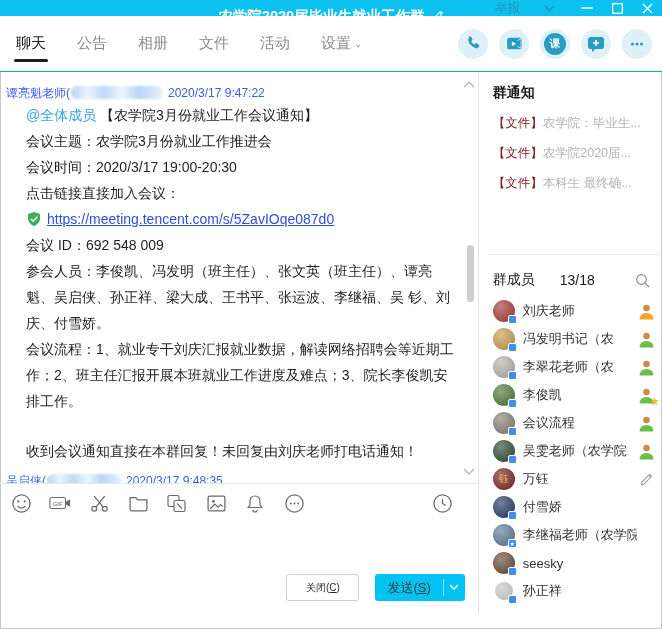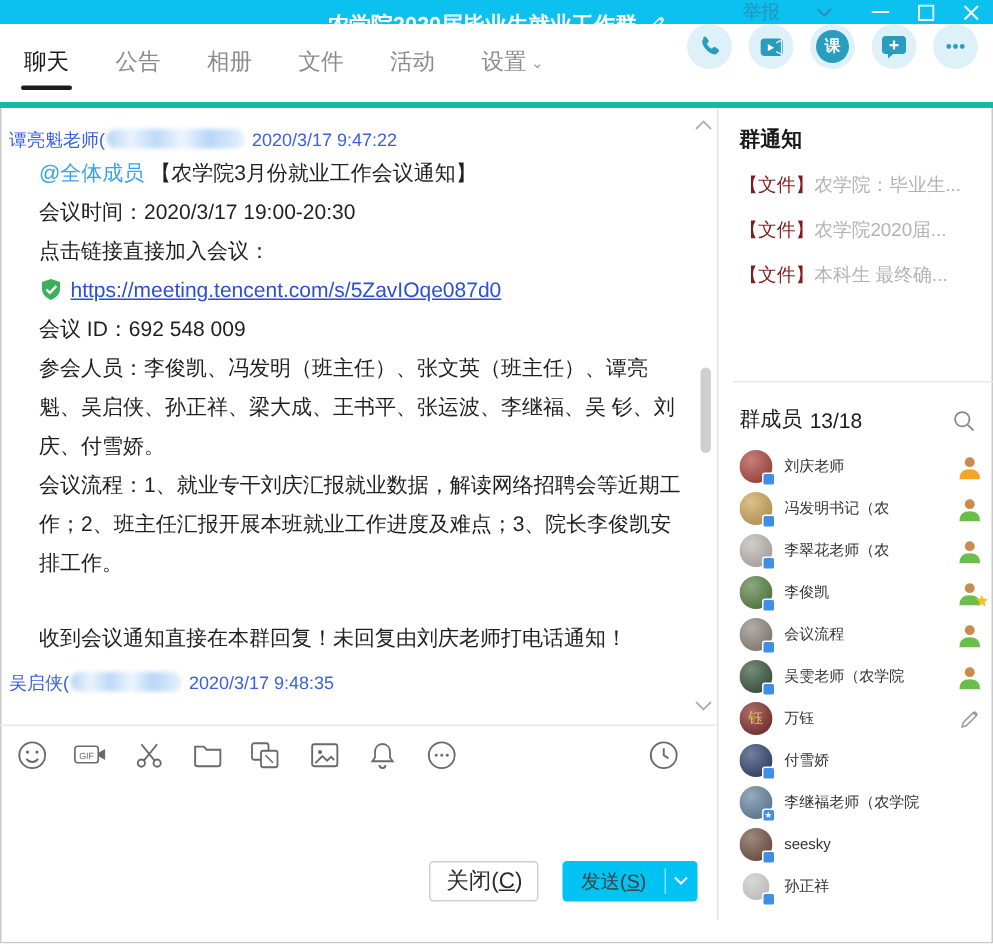--- a/index.html
+++ b/index.html
@@ -9,21 +9,21 @@
   .titlebar{position:relative;height:16px;background:#0cc0ef;display:flex;align-items:center;}
   .title-center{position:absolute;left:0;right:0;top:0;height:32px;display:flex;align-items:center;justify-content:center;gap:6px;color:#fff;font-size:14.5px;font-weight:bold;pointer-events:none;}
   .title-center svg{opacity:.95}
   .tb-right{margin-left:auto;display:flex;align-items:center;height:32px;}
   .tb-report{color:#2594b4;font-size:12.5px;margin-right:14px;cursor:pointer;}
   .tb-btn{width:30px;height:32px;display:flex;align-items:center;justify-content:center;color:#fff;cursor:pointer;}
   .tb-btn svg{display:block}
   .tb-chevron{color:#2594b4;margin-right:8px;}
 
   
-  .tabbar{height:56px;display:flex;align-items:flex-start;padding-left:14px;border-bottom:4px solid #14b8a6;box-sizing:border-box;background:#fff;}
+  .tabbar{height:56px;display:flex;align-items:center;padding-left:14px;border-bottom:1px solid #14b8a6;box-sizing:border-box;background:#fff;}
   .tab{position:relative;font-size:15px;color:#8b8b8b;margin-right:27px;padding:16px 2px;cursor:pointer;white-space:nowrap;}
   .tab.active{color:#1a1a1a;}
   .tab.active::after{content:"";position:absolute;left:0;right:0;bottom:7px;height:3px;background:#1c1c1c;border-radius:1.5px;}
   .tab .chev{display:inline-block;margin-left:3px;color:#9a9a9a;font-size:10px;transform:translateY(-1px);}
   .top-actions{margin-left:auto;display:flex;align-items:center;gap:11px;margin-right:10px;}
   .circle-ico{width:30px;height:30px;border-radius:50%;background:#def1f8;display:flex;align-items:center;justify-content:center;cursor:pointer;}
   .course-badge{width:22px;height:22px;border-radius:50%;background:#2a9cc0;color:#fff;font-size:10.5px;display:flex;align-items:center;justify-content:center;font-weight:bold;}
 
   
   .main{display:flex;height:541px;}
@@ -49,46 +49,46 @@
   .scroll-chev.bottom{bottom:3px;}
   .scroll-thumb{position:absolute;right:4px;top:173px;width:7px;height:57px;border-radius:4px;background:#cfcfcf;cursor:pointer;}
 
   
   .composer-toolbar{height:38px;display:flex;align-items:center;gap:17px;padding-left:10px;}
   .ctb-ico{width:22px;height:22px;display:flex;align-items:center;justify-content:center;cursor:pointer;color:#6a6a6a;}
   .ctb-spacer{flex:1;}
   .ctb-right{margin-right:24px;}
   .composer-input{flex:1;cursor:text;}
   .composer-buttons{display:flex;justify-content:flex-end;align-items:center;gap:16px;padding:0 13px 12px 0;}
-  .btn-close{width:73px;height:27px;background:#fff;border:1px solid #cfcfcf;border-radius:3px;font-size:15px;color:#2b2b2b;cursor:pointer;font-family:inherit;}
+  .btn-close{width:73px;height:27px;background:#fff;border:1px solid #cfcfcf;border-radius:3px;font-size:10px;color:#2b2b2b;cursor:pointer;font-family:inherit;}
   .btn-send{display:flex;align-items:center;height:27px;background:#00c2f3;border:none;border-radius:3px;cursor:pointer;padding:0;font-family:inherit;overflow:hidden;}
   .send-main{padding:0 12px;font-size:13px;color:#404040;line-height:27px;}
   .send-div{width:1px;height:17px;background:#86e0f8;}
   .send-caret{width:21px;display:flex;align-items:center;justify-content:center;color:#fff;}
   .u{text-decoration:underline;}
 
   
   .side-section-notice{height:182px;box-sizing:border-box;padding:12px 6px 0 14px;}
   .side-title{font-size:14px;font-weight:bold;color:#1a1a1a;}
   .notice-item{margin-top:13px;font-size:12.5px;white-space:nowrap;overflow:hidden;cursor:pointer;}
   .notice-tag{color:#7f1d1d;}
   .notice-text{color:#b3b3b3;}
   .side-divider{height:1px;background:#e9e9e9;margin:0 0 0 10px;}
-  .members-header{display:flex;align-items:center;padding:16px 12px 8px 14px;}
+  .members-header{display:flex;align-items:center;padding:16px 12px 8px 14px;gap:20px;}
   .members-title{font-size:14px;color:#1a1a1a;}
   .members-count{font-size:14px;color:#1a1a1a;margin-left:5px;}
   .members-search{margin-left:auto;cursor:pointer;display:flex;}
   .member-list{flex:1;overflow:hidden;padding-left:14px;}
   .member-row{height:28px;display:flex;align-items:center;cursor:pointer;}
   .avatar-wrap{position:relative;width:22px;height:22px;flex:none;}
   .avatar{width:22px;height:22px;border-radius:50%;display:flex;align-items:center;justify-content:center;font-size:10px;color:#e8c050;background:#888;
     background-image:radial-gradient(circle at 35% 30%,rgba(255,255,255,.35),rgba(0,0,0,.18));}
   .offline .avatar{width:18px;height:18px;margin:2px;opacity:.6;filter:grayscale(.6);}
   .badge{position:absolute;right:-2px;bottom:-2px;width:9px;height:9px;border-radius:2px;background:#3f8fe8;border:1px solid #fff;box-sizing:border-box;display:flex;align-items:center;justify-content:center;color:#fff;font-size:6px;line-height:1;}
-  .member-name{margin-left:8px;font-size:10px;color:#333;white-space:nowrap;overflow:hidden;flex:1;}
+  .member-name{margin-left:8px;font-size:13px;color:#333;white-space:nowrap;overflow:hidden;flex:1;}
   .member-status{position:relative;width:19px;height:18px;flex:none;display:flex;align-items:center;justify-content:center;margin-right:6px;}
   .owner-star{position:absolute;right:-3px;bottom:-3px;color:#f7c21e;font-size:10px;text-shadow:0 0 1px #b8860b;}
 </style>
 </head>
 <body>
 
 <div class="window">
 
   <div class="titlebar">
     <div class="title-center">
@@ -164,20 +164,21 @@
   <div class="main">
 
     <div class="chat-col">
       <div class="messages">
 
         <div class="msg-sender">
           <span>谭亮魁老师(</span><span class="blur b1"></span><span>2020/3/17 9:47:22</span>
         </div>
         <div class="msg-body">
           <div class="m-line"><span class="mention">@全体成员</span> <span>【农学院3月份就业工作会议通知】</span></div>
+          <div class="m-line">会议主题：农学院3月份就业工作推进会</div>
           <div class="m-line">会议时间：2020/3/17 19:00-20:30</div>
           <div class="m-line">点击链接直接加入会议：</div>
           <div class="m-line link-line">
             <svg width="16" height="16" viewBox="0 0 16 16">
                 <path d="M8 1l6 2v4.5c0 3.4-2.5 6-6 7.5-3.5-1.5-6-4.1-6-7.5V3z" fill="#3dae5b"></path>
                 <path d="M5 8l2.2 2.2L11.5 5.7" fill="none" stroke="#fff" stroke-width="1.6"></path>
               </svg>
             <span class="mlink">https://meeting.tencent.com/s/5ZavIOqe087d0</span>
           </div>
           <div class="m-line">会议 ID：692 548 009</div>

